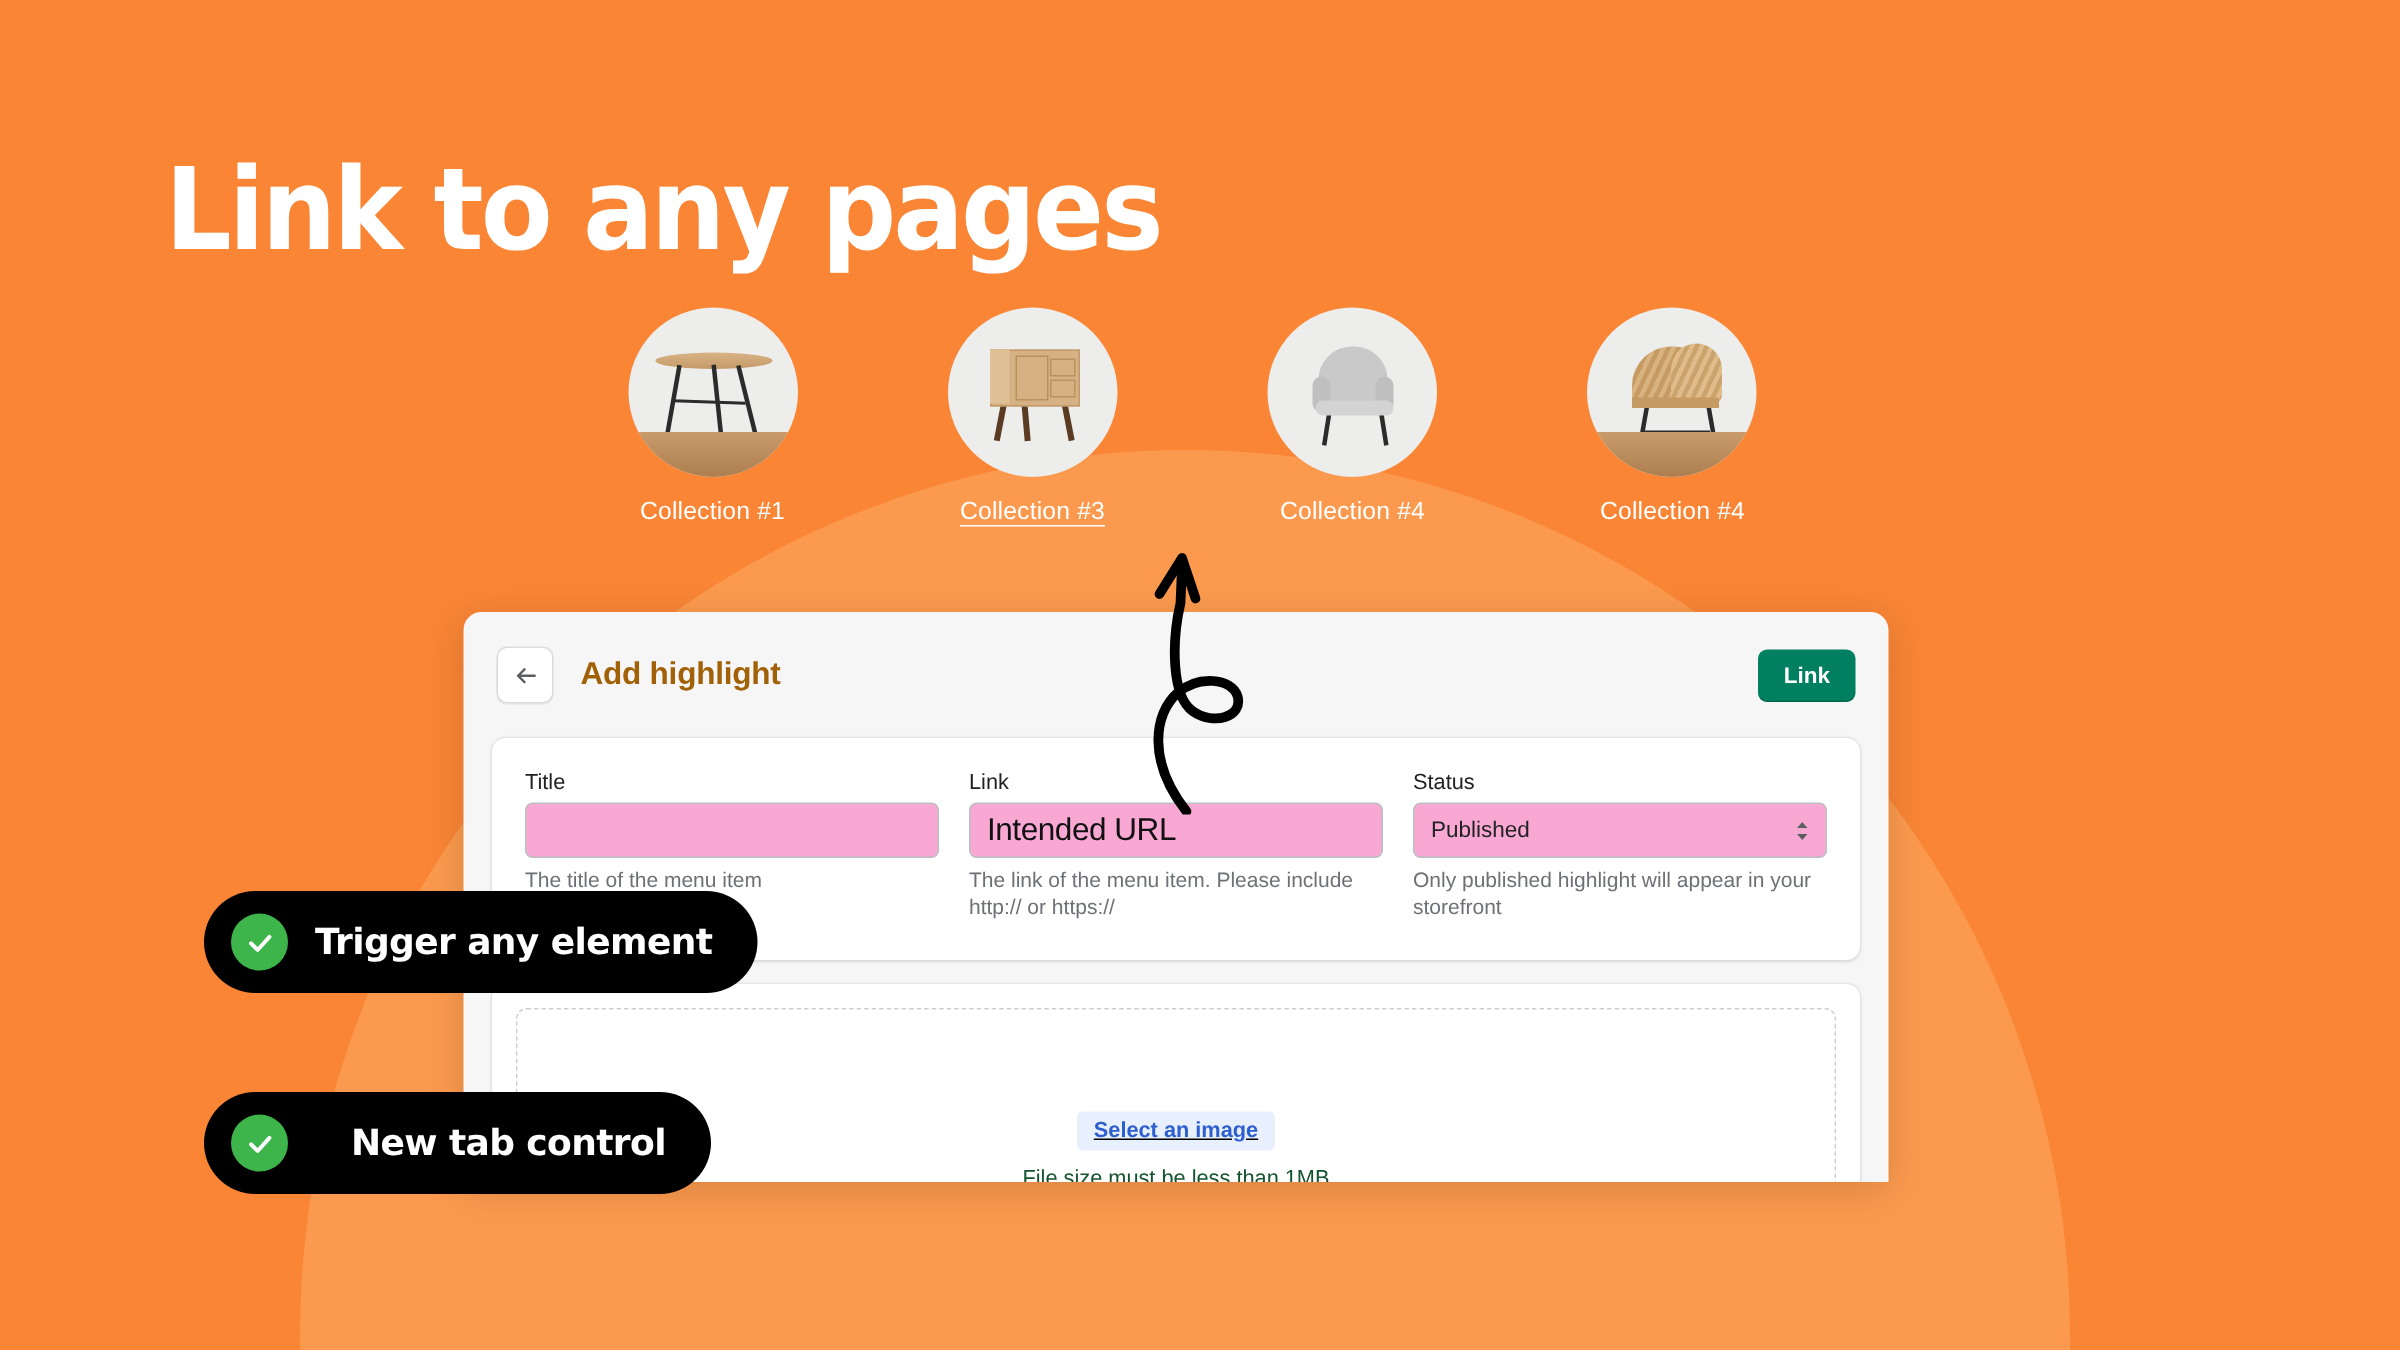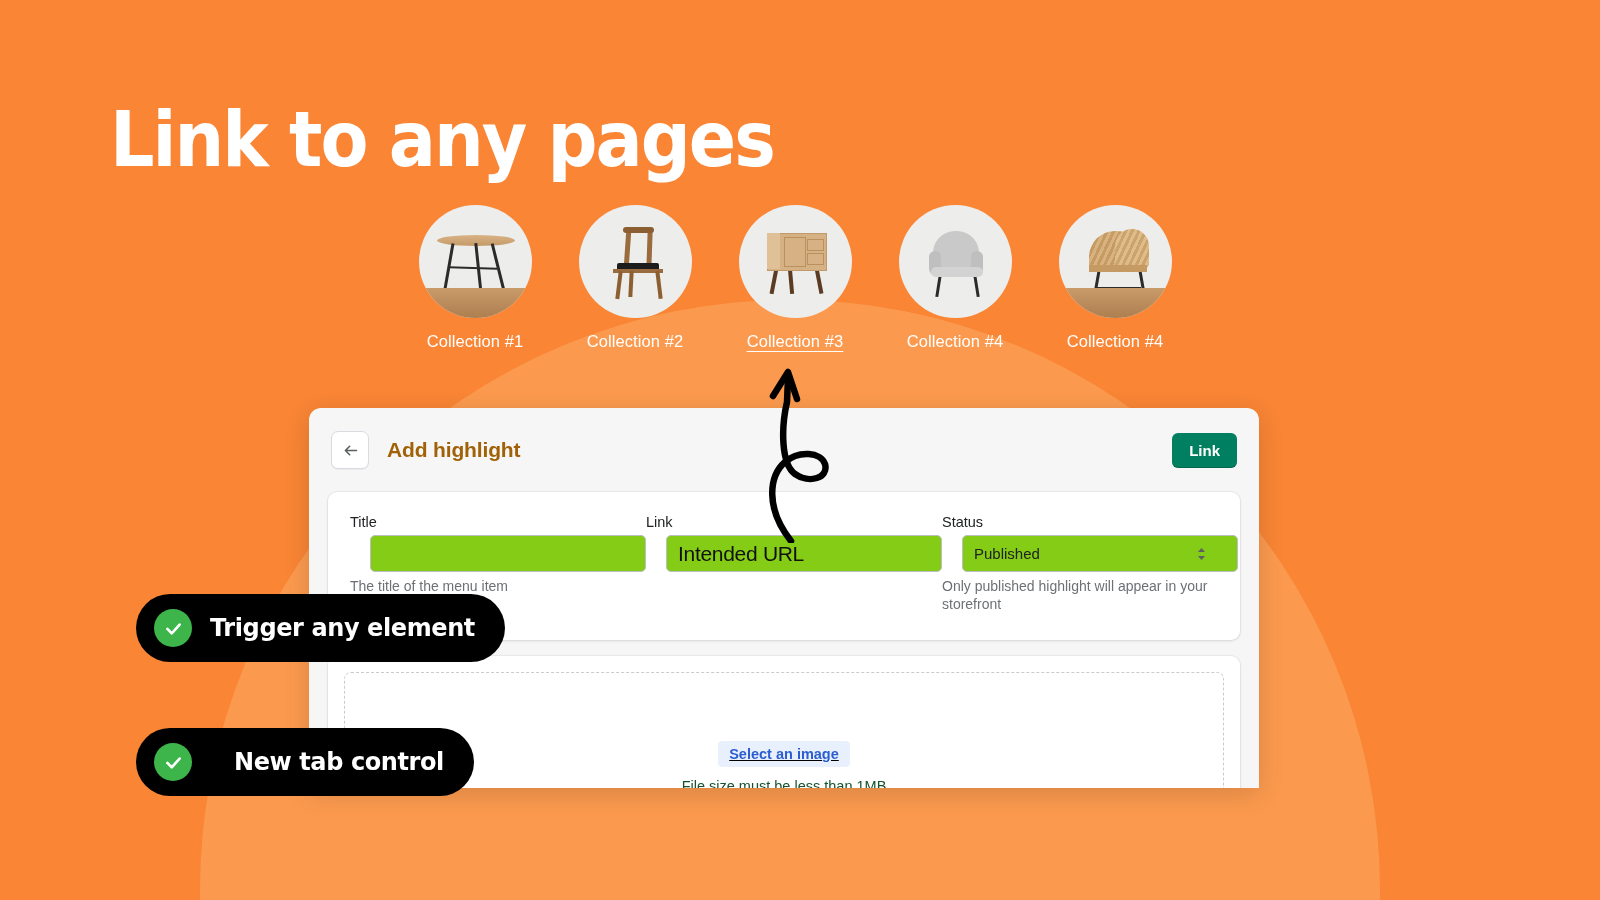--- a/index.html
+++ b/index.html
@@ -206,27 +206,26 @@
     font-size: 14.5px;
     color: #202223;
     margin-bottom: 5px;
   }
   .field-input {
     width: 100%;
     height: 37px;
     box-sizing: border-box;
     border: 1px solid #BABFC3;
     border-radius: 5px;
-    background: #84cc16;
+    background: #f9a8d4;
     padding: 12px 11px;
     font-size: 15px;
     color: #202223;
     font-family: "Liberation Sans", sans-serif;
     outline: none;
-    margin-left: 20px;
   }
   .field-input.annotated {
     font-size: 21px;
     color: #111;
     letter-spacing: -0.3px;
   }
   .field-help {
     margin-top: 5px;
     font-size: 14px;
     line-height: 1.32;
@@ -332,33 +331,20 @@
       <div class="fz t1-top"></div>
         <div class="fz t1-l1"></div>
         <div class="fz t1-l2"></div>
       <div class="fz t1-l3"></div>
         <div class="fz t1-br"></div>
       <div class="floor"></div>
     </div>
     <div class="collection-label">Collection #1</div>
   </div>
 
-  <div class="collection">
-    <div class="collection-thumb">
-      <div class="fz t2-back"></div>
-        <div class="fz t2-back2"></div>
-        <div class="fz t2-top"></div>
-      <div class="fz t2-seat"></div>
-        <div class="fz t2-seatw"></div>
-      <div class="fz t2-fl1"></div>
-        <div class="fz t2-fl2"></div>
-        <div class="fz t2-fl3"></div>
-    </div>
-    <div class="collection-label">Collection #2</div>
-  </div>
 
   <div class="collection">
     <div class="collection-thumb">
       <div class="fz t3-lg1"></div>
         <div class="fz t3-lg2"></div>
         <div class="fz t3-lg3"></div>
       <div class="fz t3-body"></div>
         <div class="fz t3-side"></div>
       <div class="fz t3-door"></div>
         <div class="fz t3-dr1"></div>
@@ -410,20 +396,21 @@
 
     <div class="field">
       <div class="field-label">Title</div>
       <input class="field-input" type="text" value="" style="">
       <div class="field-help">The title of the menu item</div>
     </div>
 
     <div class="field">
       <div class="field-label">Link</div>
       <input class="field-input annotated" type="text" value="Intended URL" style="">
+      <div class="field-help">The link of the menu item. Please include http:// or https://</div>
     </div>
 
     <div class="field">
       <div class="field-label">Status</div>
       <div class="select-wrap">
         <input class="field-input" type="text" readonly="" value="Published" style="">
         <span class="chev">
           <svg width="11" height="15" viewBox="0 0 11 15">
             <path d="M5.5 1.5 L9 5.5 L2 5.5 Z" fill="#5C5F62"></path>
             <path d="M5.5 13.5 L9 9.5 L2 9.5 Z" fill="#5C5F62"></path>

